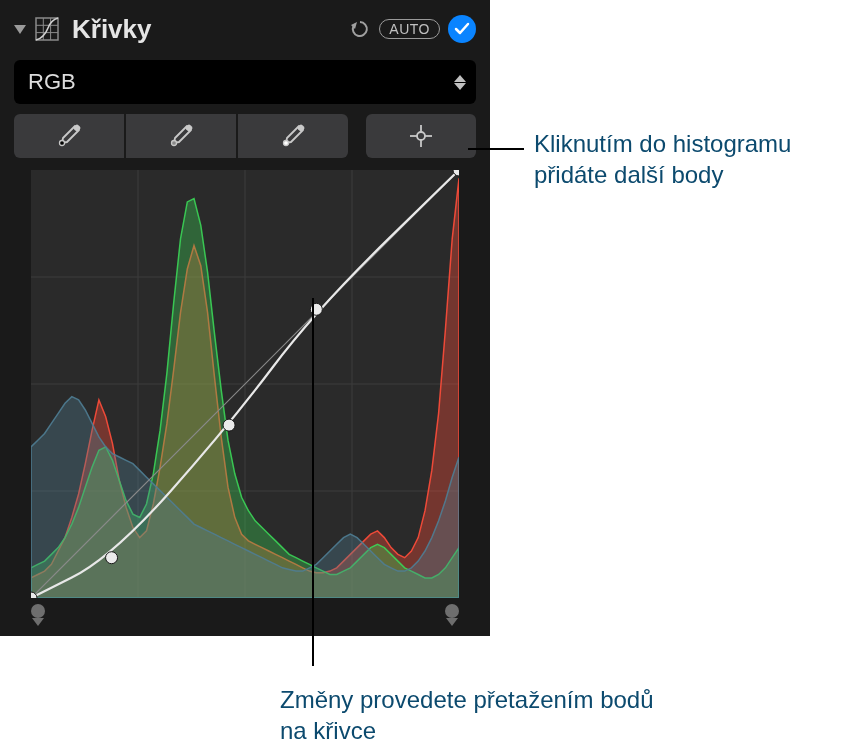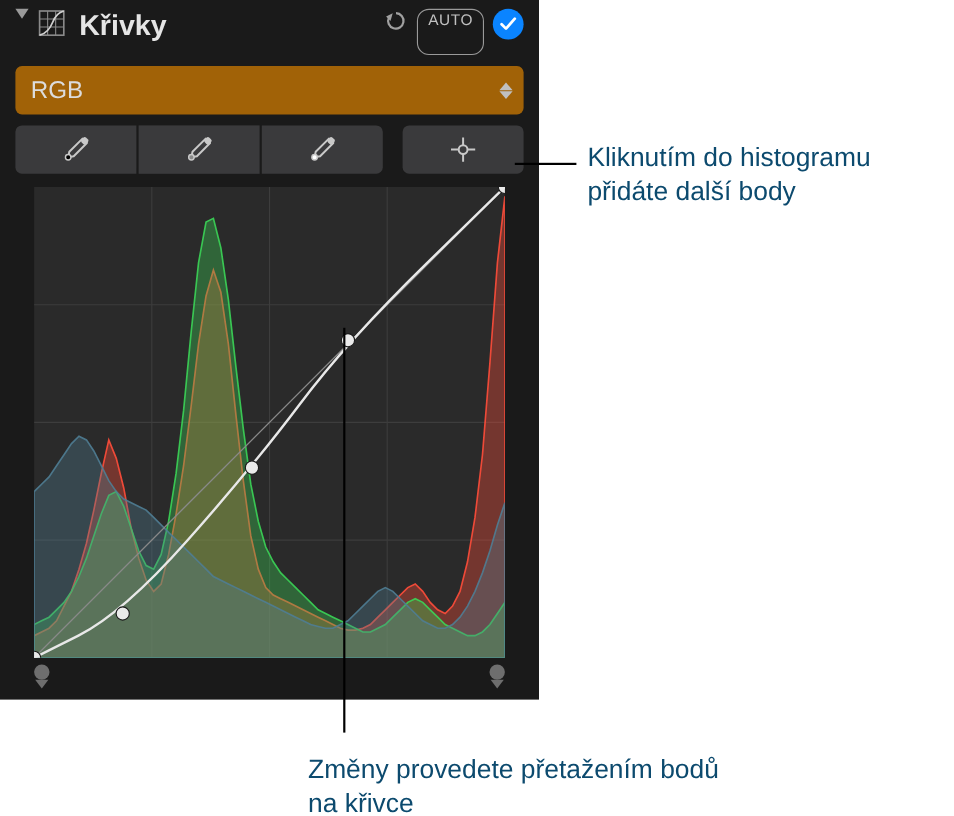--- a/index.html
+++ b/index.html
@@ -13,20 +13,21 @@
     .panel {
       position: absolute;
       left: 0;
       top: 0;
       width: 490px;
       background: #1a1a1a;
       padding: 8px 14px 18px 14px;
     }
     .header {
       display: flex;
+      align-items: center;
       height: 42px;
       gap: 8px;
     }
     .disclosure {
       width: 0; height: 0;
       border-left: 6px solid transparent;
       border-right: 6px solid transparent;
       border-top: 9px solid #9a9a9a;
       cursor: pointer;
     }
@@ -48,21 +49,21 @@
       letter-spacing: 0.5px;
     }
     .check-badge {
       width: 28px; height: 28px;
       border-radius: 50%;
       background: #0a84ff;
       display: flex; align-items: center; justify-content: center;
     }
     .channel-select {
       margin-top: 10px;
-      background: #a16207;
+      background: #000000;
       border-radius: 6px;
       height: 44px;
       display: flex;
       align-items: center;
       padding: 0 10px 0 14px;
       color: #dcdcdc;
       font-size: 22px;
       justify-content: space-between;
       cursor: pointer;
     }

